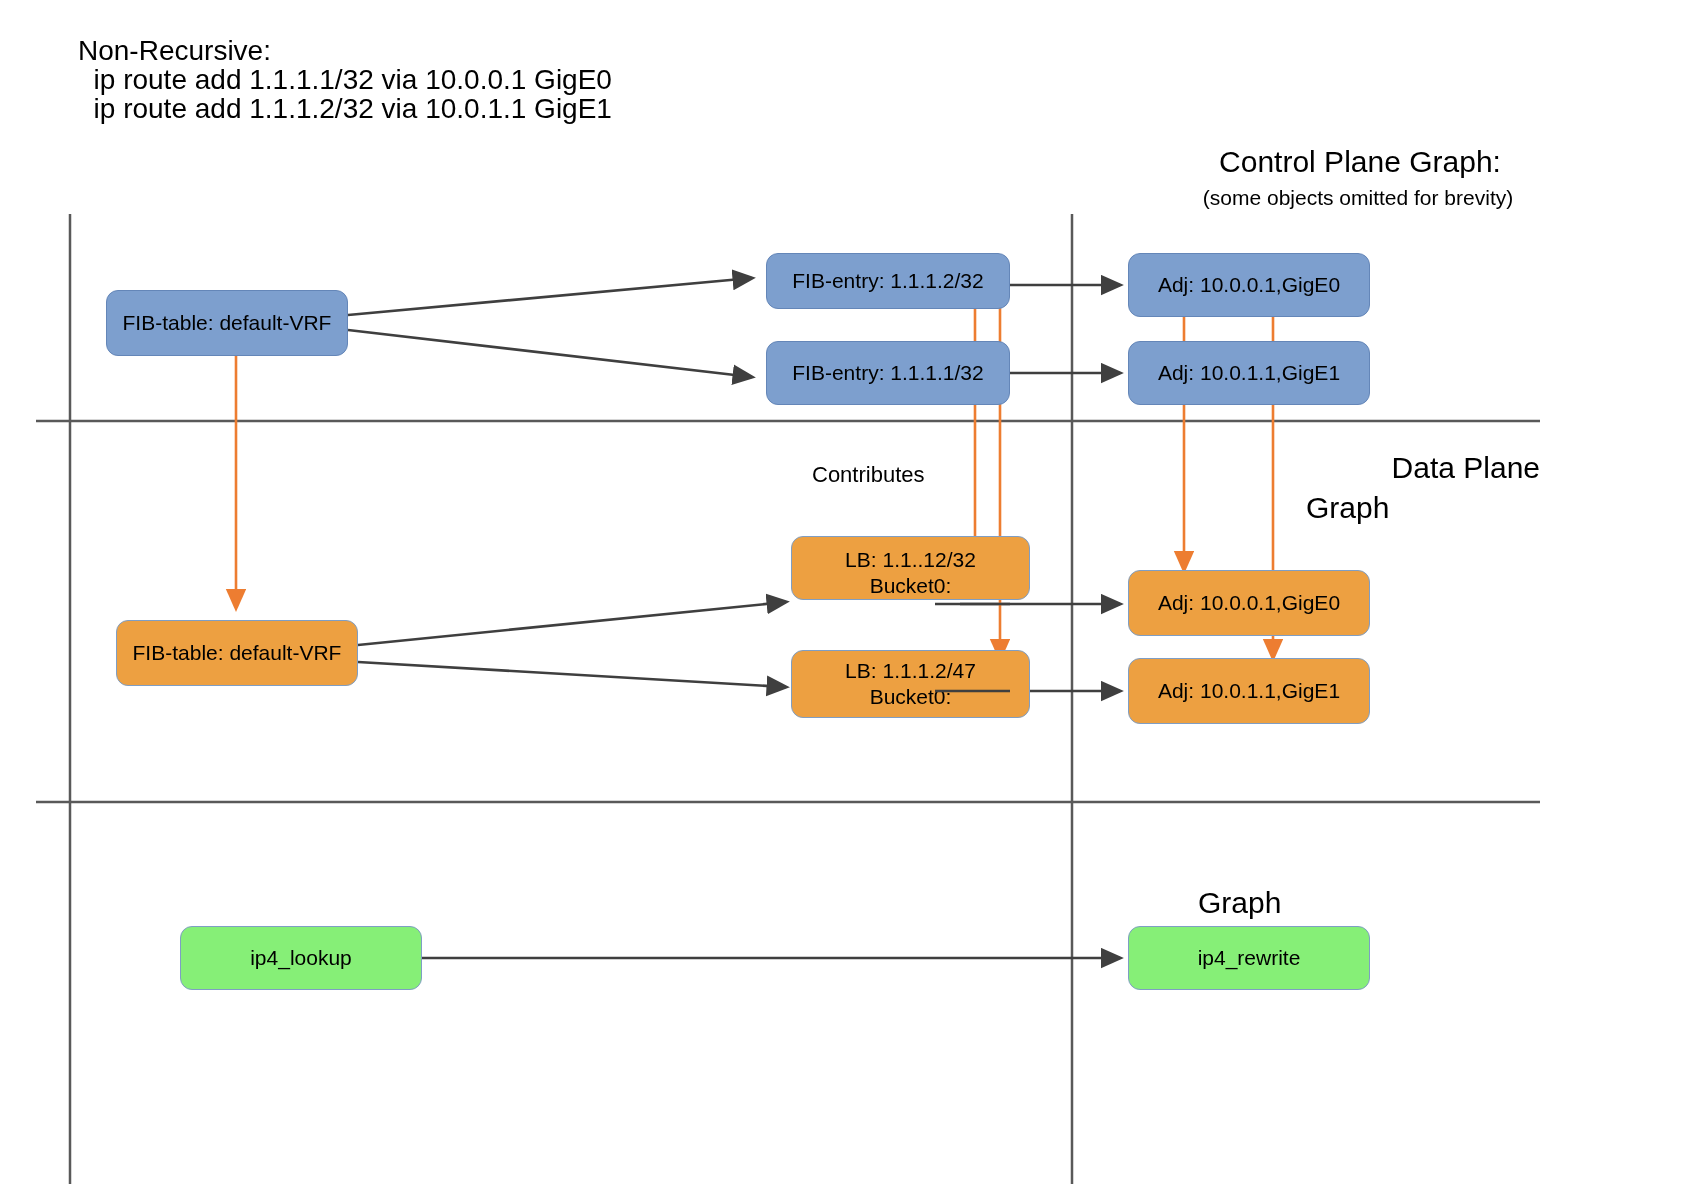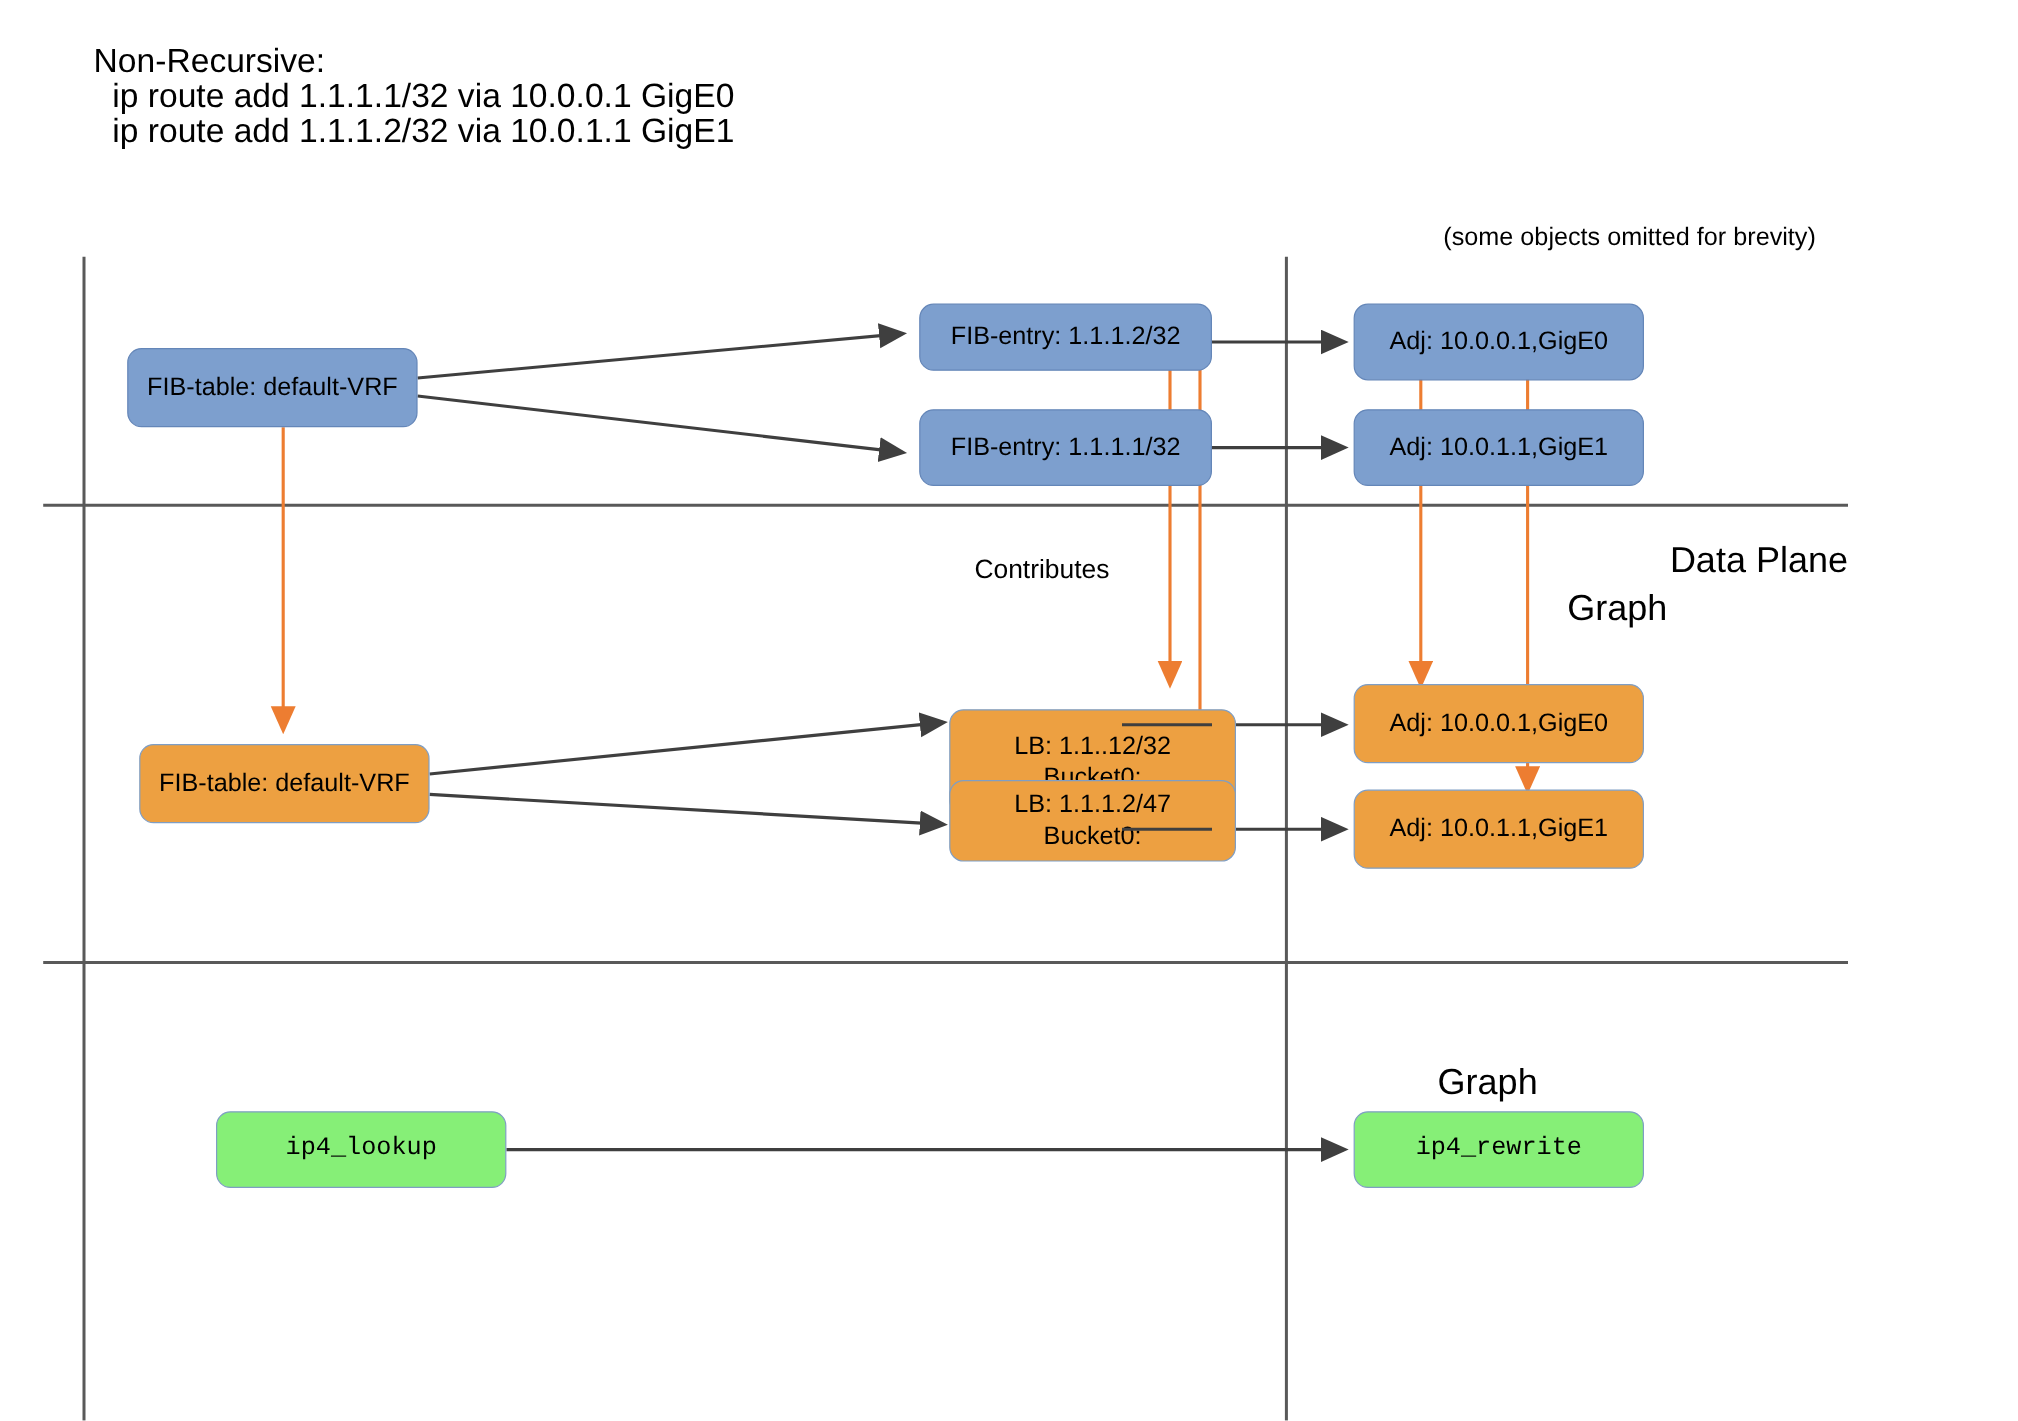--- a/index.html
+++ b/index.html
@@ -33,21 +33,21 @@
     align-items: center;
     justify-content: center;
     text-align: center;
     color: #000000;
     font-size: 21px;
     line-height: 1.25;
     z-index: 3;
   }
   .node.blue   { background: #7d9fce; border-color: #6486b8; }
   .node.orange { background: #eda041; border-color: #7f9ec4; }
-  .node.green  { background: #86ef77; border-color: #7f9ec4; font-family: Liberation Mono, monospace; }
+  .node.green  { background: #86ef77; border-color: #7f9ec4; }
 
   .caption {
     position: absolute;
     color: #000000;
     white-space: pre;
     z-index: 4;
   }
   .code-block {
     position: absolute;
     left: 78px;
@@ -120,20 +120,21 @@
 
     <g stroke="#ed7d31" stroke-width="2.6" fill="none">
       <line x1="236" y1="356" x2="236" y2="608" marker-end="url(#arrowOrange)"></line>
       <line x1="975" y1="300" x2="975" y2="570" marker-end="url(#arrowOrange)"></line>
       <line x1="1000" y1="256" x2="1000" y2="658" marker-end="url(#arrowOrange)"></line>
       <line x1="1184" y1="300" x2="1184" y2="570" marker-end="url(#arrowOrange)"></line>
       <line x1="1273" y1="300" x2="1273" y2="658" marker-end="url(#arrowOrange)"></line>
     </g>
   </svg>
 
+  <div class="caption title-big" style="left:1160px; top:144px; width:400px;">Control Plane Graph:</div>
   <div class="caption title-sub" style="left:1128px; top:186px; width:460px;">(some objects omitted for brevity)</div>
 
   <div class="caption title-big" style="left:1240px; top:450px; width:300px;text-align:right;">Data Plane</div>
   <div class="caption title-big" style="left:1240px; top:490px; width:300px; text-align:left; padding-left:66px;">Graph</div>
 
   <div class="caption title-big" style="left:1120px; top:885px; width:300px; text-align:left; padding-left:78px;">Graph</div>
 
   <div class="caption label-plain" style="left:812px; top:462px;">Contributes</div>
 
   <div class="node blue" style="left:106px; top:290px; width:242px; height:66px;">
@@ -153,21 +154,21 @@
   </div>
 
   <div class="node blue" style="left:1128px; top:341px; width:242px; height:64px;">
     <span>Adj: 10.0.1.1,GigE1</span>
   </div>
 
   <div class="node orange" style="left:116px; top:620px; width:242px; height:66px;">
     <span>FIB-table: default-VRF</span>
   </div>
 
-  <div class="node orange" style="left:791px; top:591px; width:239px; height:88px;">
+  <div class="node orange" style="left:791px; top:536px; width:239px; height:64px;justify-content:flex-end;">
     <span class="bucket-row">LB: 1.1..12/32</span>
     <span class="bucket-row">Bucket0:</span>
   </div>
 
   <div class="node orange" style="left:791px; top:650px; width:239px; height:68px;">
     <span class="bucket-row">LB: 1.1.1.2/47</span>
     <span class="bucket-row">Bucket0:</span>
   </div>
 
   <div class="node orange" style="left:1128px; top:570px; width:242px; height:66px;">

